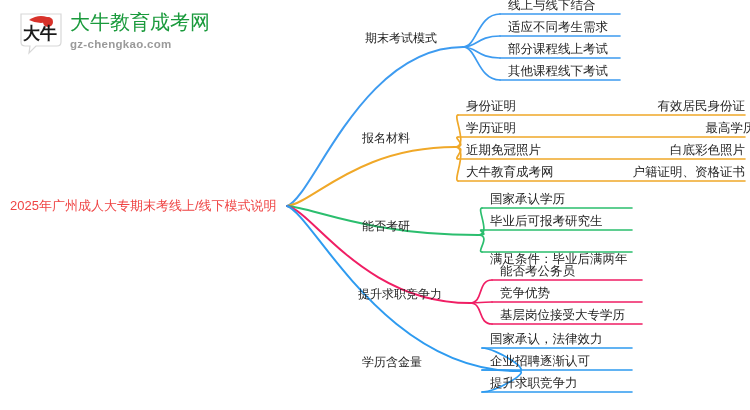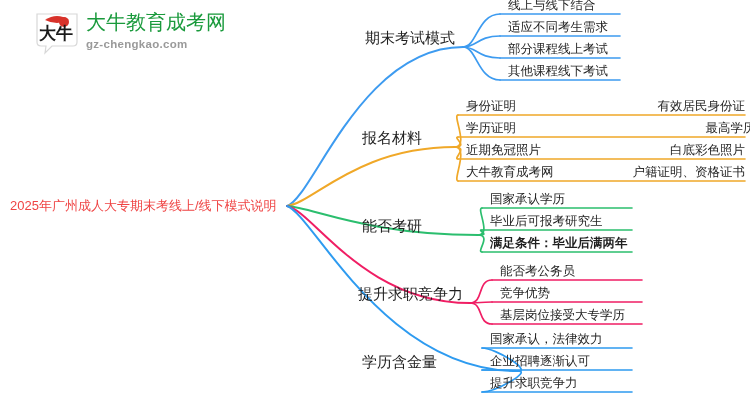--- a/index.html
+++ b/index.html
@@ -29,21 +29,20 @@
     height: 410px;
     pointer-events: none;
   }
   
   .logo {
     position: absolute;
     left: 18px;
     top: 8px;
     width: 190px;
     height: 52px;
-    margin-left: 16px;
   }
   .logo-mark {
     position: absolute;
     left: 0;
     top: 2px;
     width: 46px;
     height: 46px;
   }
   .logo-text {
     position: absolute;
@@ -80,21 +79,21 @@
   }
   
   .node {
     position: absolute;
     font-size: 12.5px;
     color: #1f1f1f;
     white-space: nowrap;
     line-height: 16px;
   }
   .node.lvl1 {
-    font-size: 15px;
+    font-size: 12px;
     text-align: center;
   }
   .node.right {
     text-align: right;
   }
 </style>
 </head>
 <body>
 
 <div id="stage">
@@ -166,21 +165,21 @@
       <div class="node right" style="top: 98px; left: 0px; width: 745px; text-align: right;">有效居民身份证</div>
       <div class="node " style="top: 120px; left: 466px;">学历证明</div>
       <div class="node right" style="top: 120px; left: 0px; width: 745px; text-align: right; padding-left: 48px;">最高学历毕业证</div>
       <div class="node " style="top: 142px; left: 466px;">近期免冠照片</div>
       <div class="node right" style="top: 142px; left: 0px; width: 745px; text-align: right;">白底彩色照片</div>
       <div class="node " style="top: 164px; left: 466px;">大牛教育成考网</div>
       <div class="node right" style="top: 164px; left: 0px; width: 745px; text-align: right;">户籍证明、资格证书</div>
       <div class="node lvl1" style="top: 130px; left: 362px;">报名材料</div>
       <div class="node " style="top: 191px; left: 490px;">国家承认学历</div>
       <div class="node " style="top: 213px; left: 490px;">毕业后可报考研究生</div>
-      <div class="node " style="top: 235px; left: 490px; font-weight: bold;">满足条件：毕业后满两年</div>
+      <div class="node " style="top: 251px; left: 490px;">满足条件：毕业后满两年</div>
       <div class="node lvl1" style="top: 218px; left: 362px;">能否考研</div>
       <div class="node " style="top: 263px; left: 500px;">能否考公务员</div>
       <div class="node " style="top: 285px; left: 500px;">竞争优势</div>
       <div class="node " style="top: 307px; left: 500px;">基层岗位接受大专学历</div>
       <div class="node lvl1" style="top: 286px; left: 358px;">提升求职竞争力</div>
       <div class="node " style="top: 331px; left: 490px;">国家承认，法律效力</div>
       <div class="node " style="top: 353px; left: 490px;">企业招聘逐渐认可</div>
       <div class="node " style="top: 375px; left: 490px; text-align: center;">提升求职竞争力</div>
       <div class="node lvl1" style="top: 354px; left: 362px;">学历含金量</div>
     </div>

